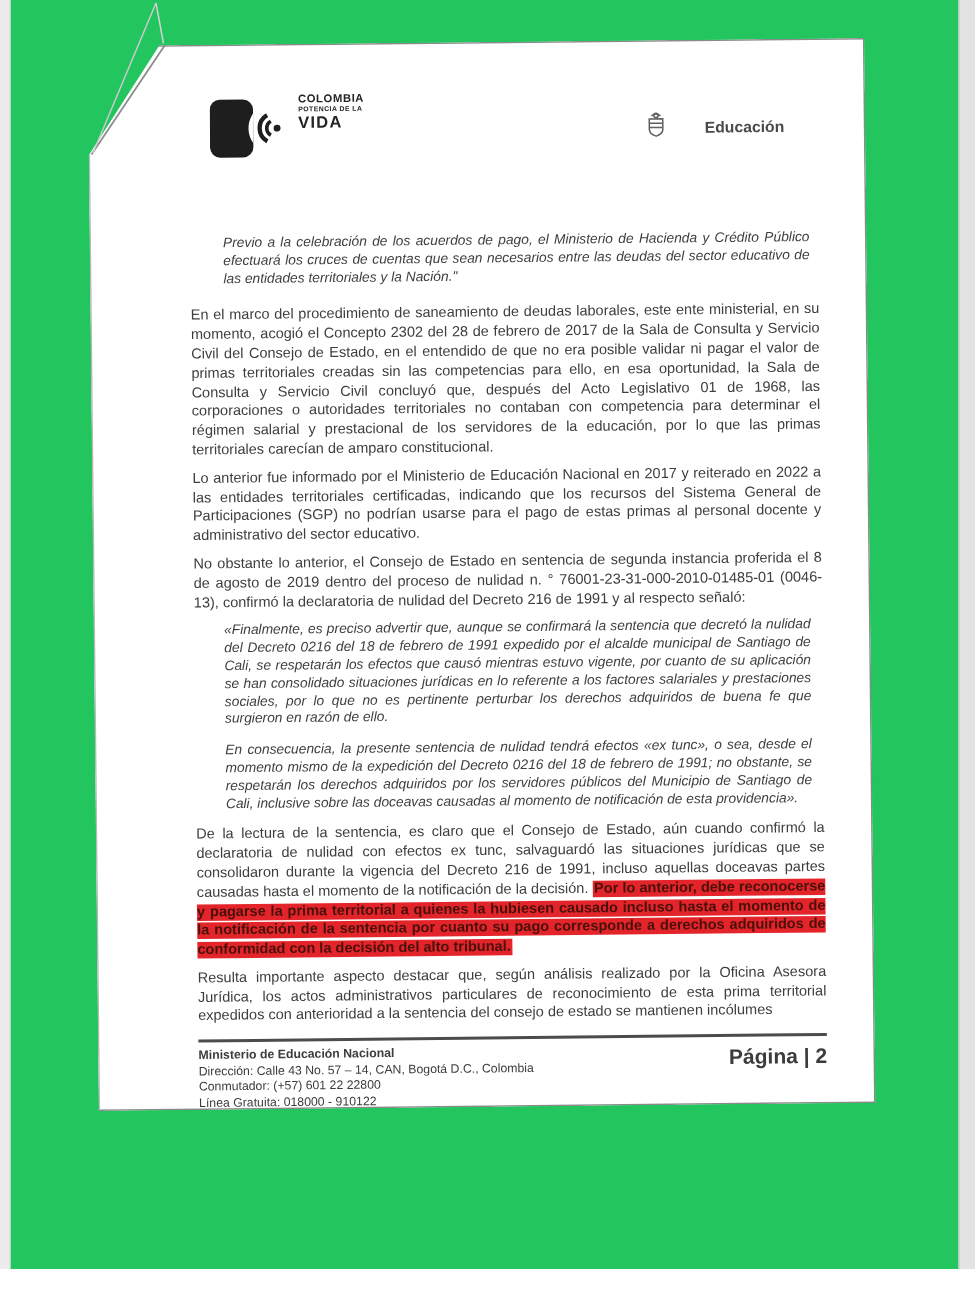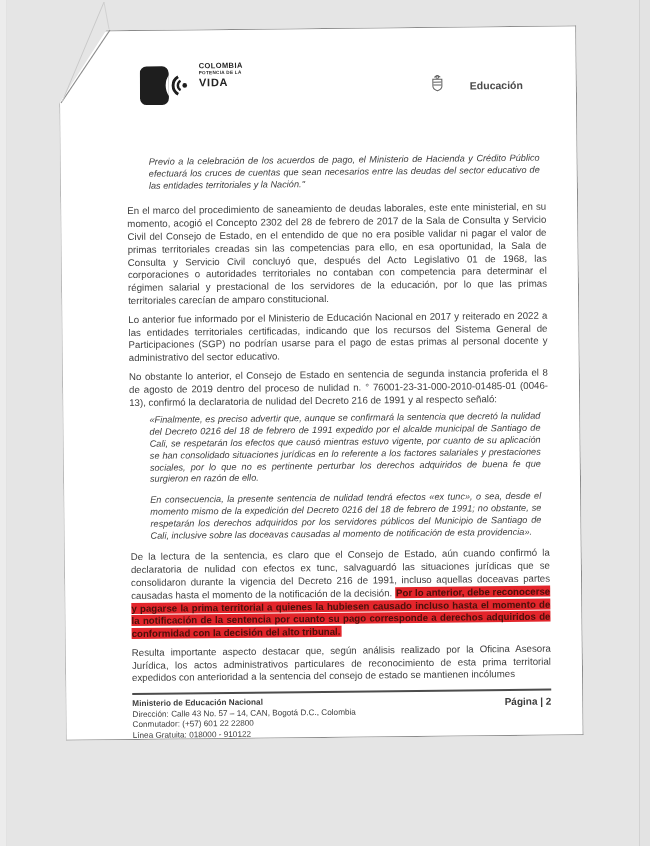--- a/index.html
+++ b/index.html
@@ -1,18 +1,18 @@
 <!DOCTYPE html>
 <html><head>
 <meta charset="utf-8">
 <style>
   html,body{margin:0;padding:0;}
   .screen{
     position:relative;width:650px;height:846px;overflow:hidden;
-    background:#e5e5e5;font-family:"Liberation Sans",sans-serif;
+    background:#22c55e;font-family:"Liberation Sans",sans-serif;
   }
   .edge-strip-left{position:absolute;left:0;top:0;width:6px;height:863px;background:#ececec;border-right:1px solid #e2e2e2;}
   .edge-strip-right{position:absolute;right:0;top:0;width:10px;height:863px;background:#e3e3e3;border-left:1px solid #d2d2d2;}
   .scan-page{
     position:absolute;left:62px;top:28px;width:516px;height:708px;
     background:#ffffff;border:1px solid #8a8a8a;border-left-color:#b9b9b9;
     transform:rotate(-0.6deg);
     clip-path:polygon(48px 0, 100% 0, 100% 100%, 0 100%, 0 73px);
   }
   .fold-overlay{position:absolute;left:40px;top:0;width:130px;height:115px;pointer-events:none;}
@@ -26,21 +26,21 @@
   .brand-right{display:flex;align-items:center;margin-top:14px;gap:20px;}
   .brand-right-label{font-size:10.5px;font-weight:bold;color:#4a4a4a;margin-left:5px;}
   .doc-par{font-size:9.7px;line-height:12.8px;text-align:justify;margin:0 0 6px 0;}
   .doc-quote{font-size:9.2px;line-height:11.8px;text-align:justify;font-style:italic;margin:0 8px 9px 20px;}
   .intro-quote{margin:6px 6px 13px 22px;}
   .hl{background:#e3252b;color:#4a100a;font-weight:bold;padding:0 1px;}
   .footer-divider{border:none;border-top:2px solid #4c4c4c;margin:8px 0 4px 0;}
   .footer-row{display:flex;justify-content:space-between;align-items:flex-start;}
   .footer-left{font-size:8.2px;line-height:10.6px;color:#3c3c3c;}
   .footer-ministry{font-weight:bold;}
-  .footer-page{font-size:10px;font-weight:bold;color:#3c3c3c;padding-top:1px;}
+  .footer-page{font-size:14px;font-weight:bold;color:#3c3c3c;padding-top:1px;}
   .cut-button{
     position:absolute;left:518px;top:853px;width:122px;height:10px;
     background:#f6f6f6;border:1px solid #b5b5b5;border-bottom:none;border-radius:6px 6px 0 0;
   }
   .cut-button-glyph{position:absolute;left:12px;top:4px;width:8px;height:5px;background:#3a3a3a;border-radius:1.5px;}
 </style>
 </head>
 <body>
 
 <div class="screen">

